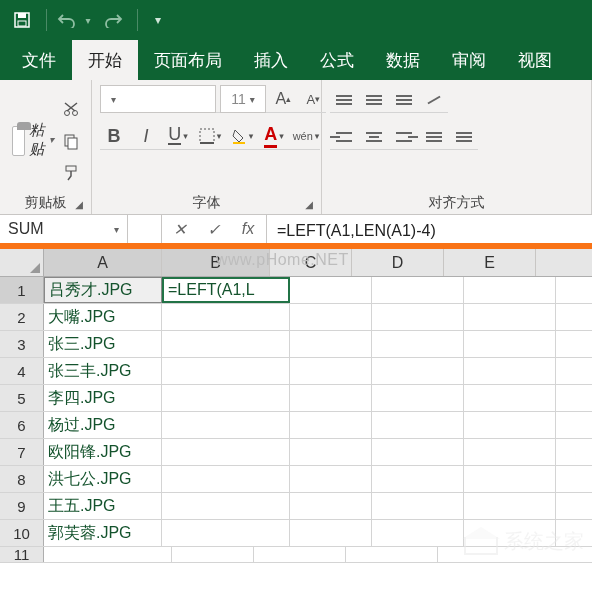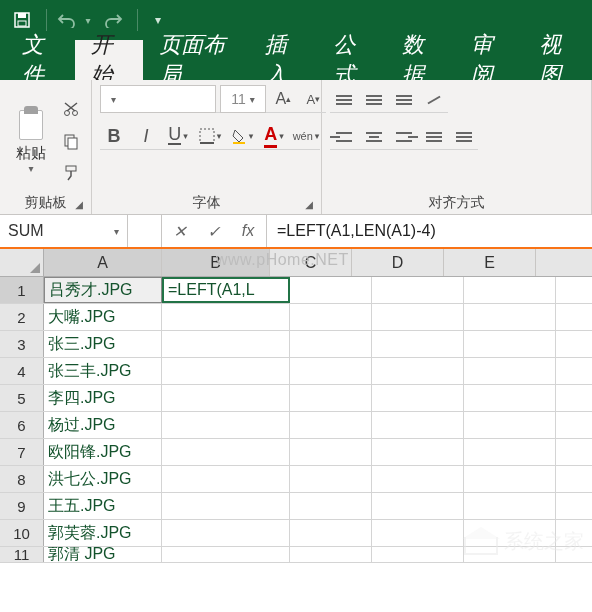--- a/index.html
+++ b/index.html
@@ -3,32 +3,32 @@
 <meta charset="utf-8">
 <style>
 * { margin: 0; padding: 0; box-sizing: border-box; font-family: "Microsoft YaHei", Arial, sans-serif; }
 body { width: 592px; height: 612px; overflow: hidden; background: #fff; }
 
 .titlebar { height: 40px; background: #0e6333; display: flex; align-items: center; padding: 0 8px; }
 .titlebar .tb-btn { width: 28px; height: 28px; display: flex; align-items: center; justify-content: center; color: #fff; margin-right: 4px; }
 .titlebar .tb-sep { width: 1px; height: 22px; background: rgba(255,255,255,0.25); margin: 0 6px; }
 
 .tabs { height: 40px; background: #0e6333; display: flex; align-items: stretch; padding-left: 6px; }
-.tab { padding: 0 16px; display: flex; align-items: center; color: #fff; font-size: 22px; font-style: italic; }
+.tab { padding: 0 16px; display: flex; align-items: center; color: #fff; font-size: 17px; }
 .tab.active { background: #f3f2f1; color: #222; }
 
 .ribbon { height: 135px; background: #f3f2f1; border-bottom: 1px solid #c8c6c4; display: flex; position: relative; }
 .ribbon-group { border-right: 1px solid #d0cecc; display: flex; flex-direction: column; padding: 6px 8px 2px 8px; }
 .ribbon-group .group-body { flex: 1; display: flex; align-items: center; }
 .ribbon-group .group-label { text-align: center; font-size: 14px; color: #444; padding: 2px 0 0 0; position: relative; }
 .ribbon-group .group-label .launcher { position: absolute; right: 0; bottom: 2px; font-size: 10px; color: #666; }
 
 .clipboard-group { width: 92px; }
 .clipboard-group .paste-area { display: flex; }
-.paste-big { width: 46px; display: flex; flex-direction: column; align-items: center; justify-content: center; }
+.paste-big { width: 46px; display: flex; align-items: center; justify-content: center; font-style: italic; }
 .paste-big .paste-icon { width: 32px; height: 38px; position: relative; }
 .paste-big .paste-icon .board { position: absolute; inset: 6px 4px 2px 4px; background: #fff; border: 1px solid #b9b9b9; border-radius: 2px; }
 .paste-big .paste-icon .clip { position: absolute; top: 2px; left: 9px; width: 14px; height: 8px; background: #a1a1a1; border-radius: 3px 3px 0 0; }
 .paste-btns { display: flex; flex-direction: column; gap: 10px; padding-left: 6px; padding-top: 4px; }
 .paste-btns .mini { width: 22px; height: 22px; display: flex; align-items: center; justify-content: center; color: #555; }
 .paste-label { font-size: 15px; color: #333; margin-top: 2px; }
 
 .font-group { width: 230px; }
 .font-group .row { display: flex; align-items: center; gap: 4px; margin-bottom: 10px; }
 .dd { height: 28px; border: 1px solid #c8c6c4; background: #fff; display: flex; align-items: center; padding: 0 6px; color: #888; font-size: 14px; }
@@ -38,21 +38,21 @@
 .font-grow { width: 26px; height: 28px; display: flex; align-items: center; justify-content: center; color: #555; font-size: 16px; }
 .fg-btn { width: 28px; height: 28px; display: flex; align-items: center; justify-content: center; color: #555; font-size: 18px; }
 .u-btn { border-bottom: 2px solid #555; height: 18px; line-height: 14px; }
 
 .align-group { flex: 1; }
 .align-group .row { display: flex; gap: 2px; margin-bottom: 10px; }
 .al-btn { width: 28px; height: 28px; display: flex; flex-direction: column; align-items: center; justify-content: center; gap: 2px; }
 .al-btn span { display: block; width: 16px; height: 2px; background: #666; }
 .al-btn span.short { width: 10px; }
 
-.namebox-row { height: 34px; border-bottom: 2px solid #f97316; display: flex; align-items: stretch; background: #fff; }
+.namebox-row { height: 34px; border-bottom: 6px solid #f97316; display: flex; align-items: stretch; background: #fff; }
 .nb-name { width: 128px; border-right: 1px solid #c8c6c4; display: flex; align-items: center; padding: 0 8px; font-size: 16px; color: #333; position: relative; }
 .nb-name .caret { position: absolute; right: 8px; font-size: 10px; color: #666; }
 .nb-spacer { width: 34px; border-right: 1px solid #c8c6c4; }
 .nb-btns { display: flex; align-items: center; padding: 0 6px; gap: 10px; border-right: 1px solid #c8c6c4; }
 .nb-btn { width: 24px; height: 24px; display: flex; align-items: center; justify-content: center; color: #666; font-size: 16px; font-style: italic; }
 .nb-formula { flex: 1; display: flex; align-items: center; padding: 16px 10px; font-size: 16px; color: #222; }
 
 .sheet { position: relative; }
 .col-headers { display: flex; height: 28px; background: #e6e6e6; border-bottom: 1px solid #aeaeae; }
 .corner { width: 44px; border-right: 1px solid #aeaeae; background: #e6e6e6; position: relative; }
@@ -380,21 +380,20 @@
     <div class="row">
       <div class="rh">10</div>
       <div class="cell cA">郭芙蓉.JPG</div>
       <div class="cell cB"></div>
         <div class="cell cC"></div>
         <div class="cell cD"></div>
         <div class="cell cE"></div>
     </div>
     <div class="row last">
       <div class="rh">11</div>
-      <div class="cell cA">郭清 JPG</div>
       <div class="cell cB"></div>
         <div class="cell cC"></div>
         <div class="cell cD"></div>
         <div class="cell cE"></div>
     </div>
   </div>
 
   <div class="bottom-wm">
     <div class="house"></div>
     <span>系统之家</span>

